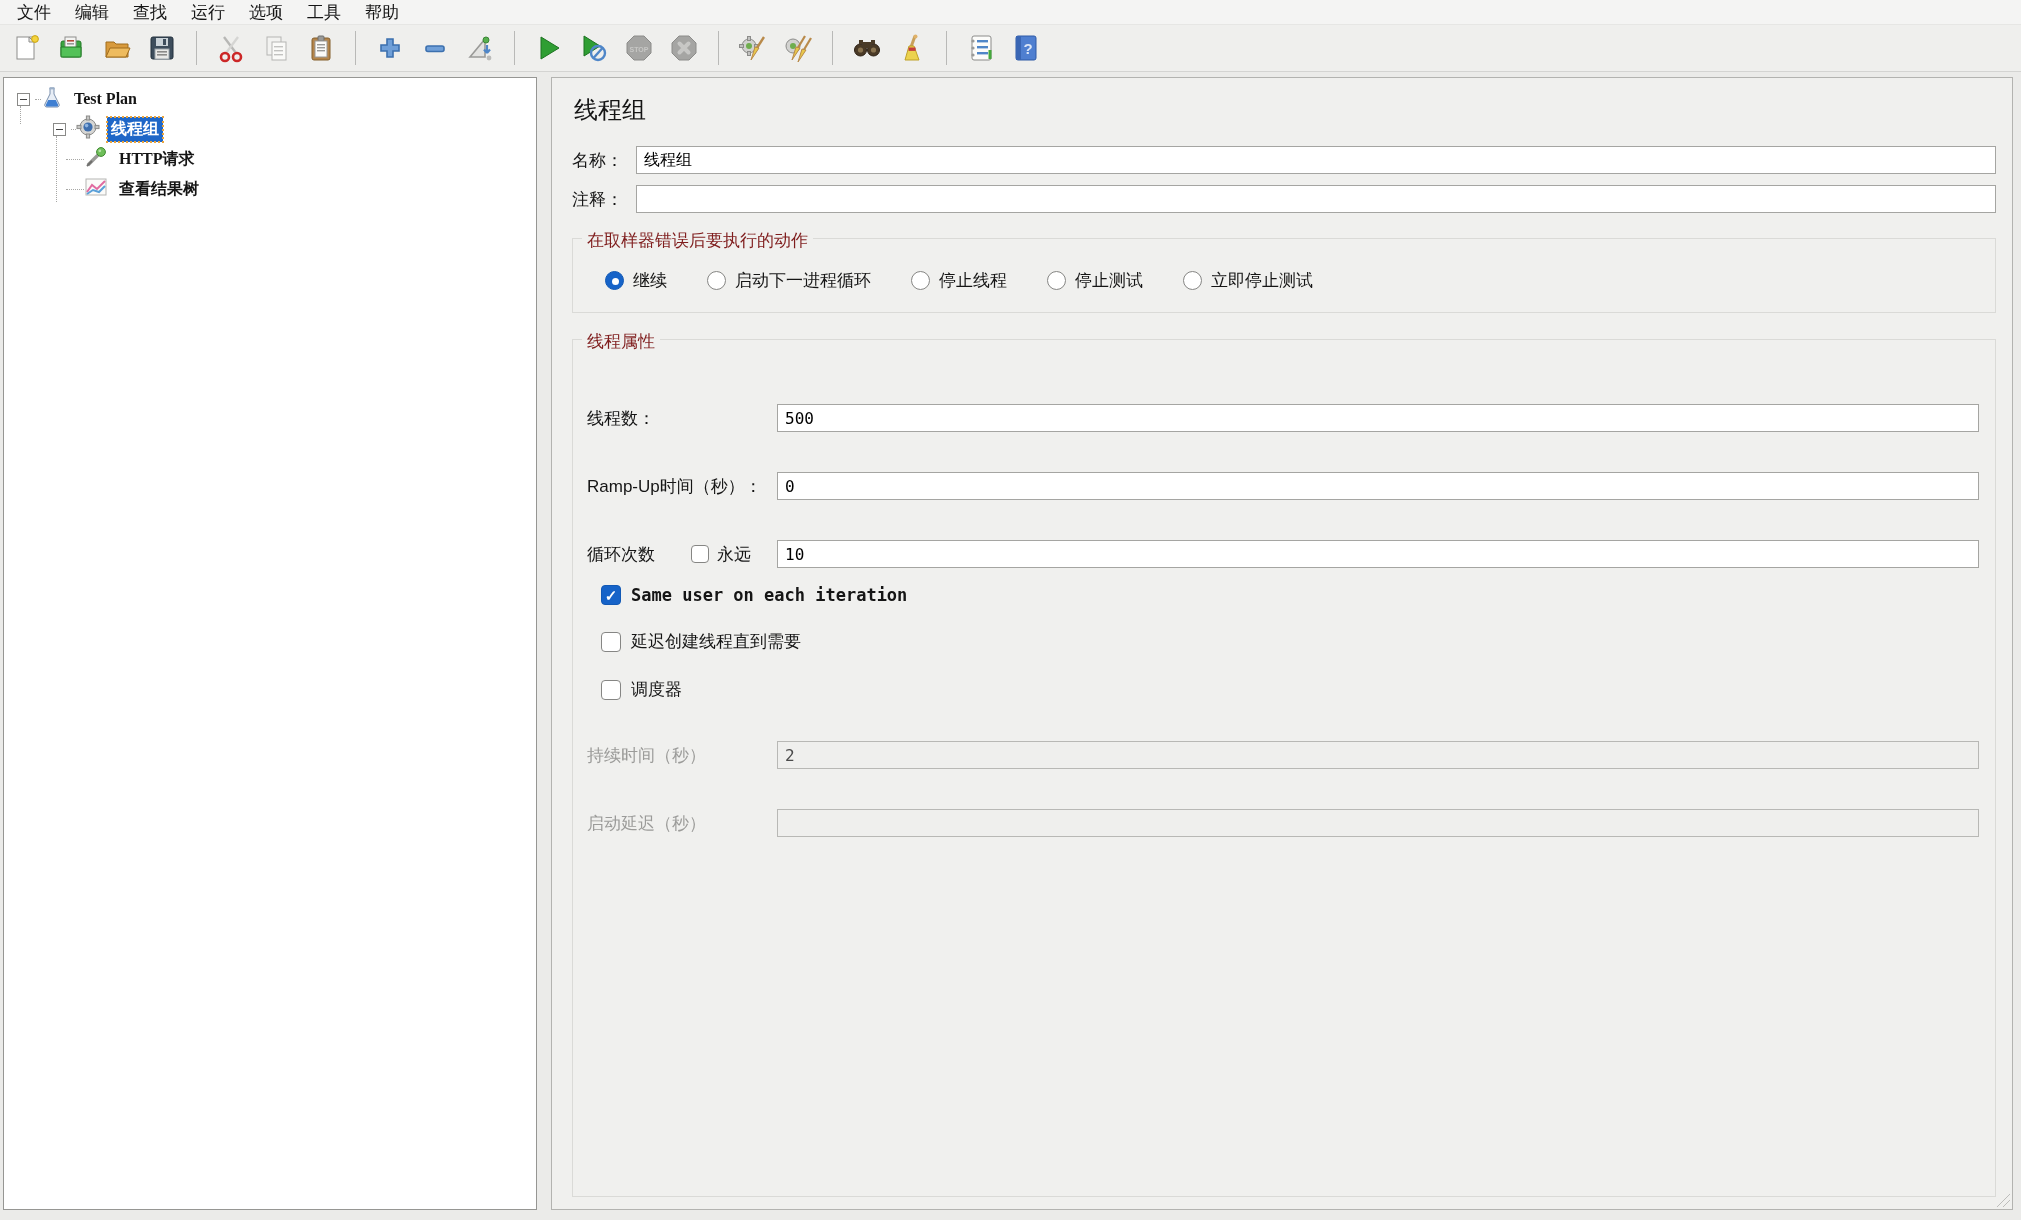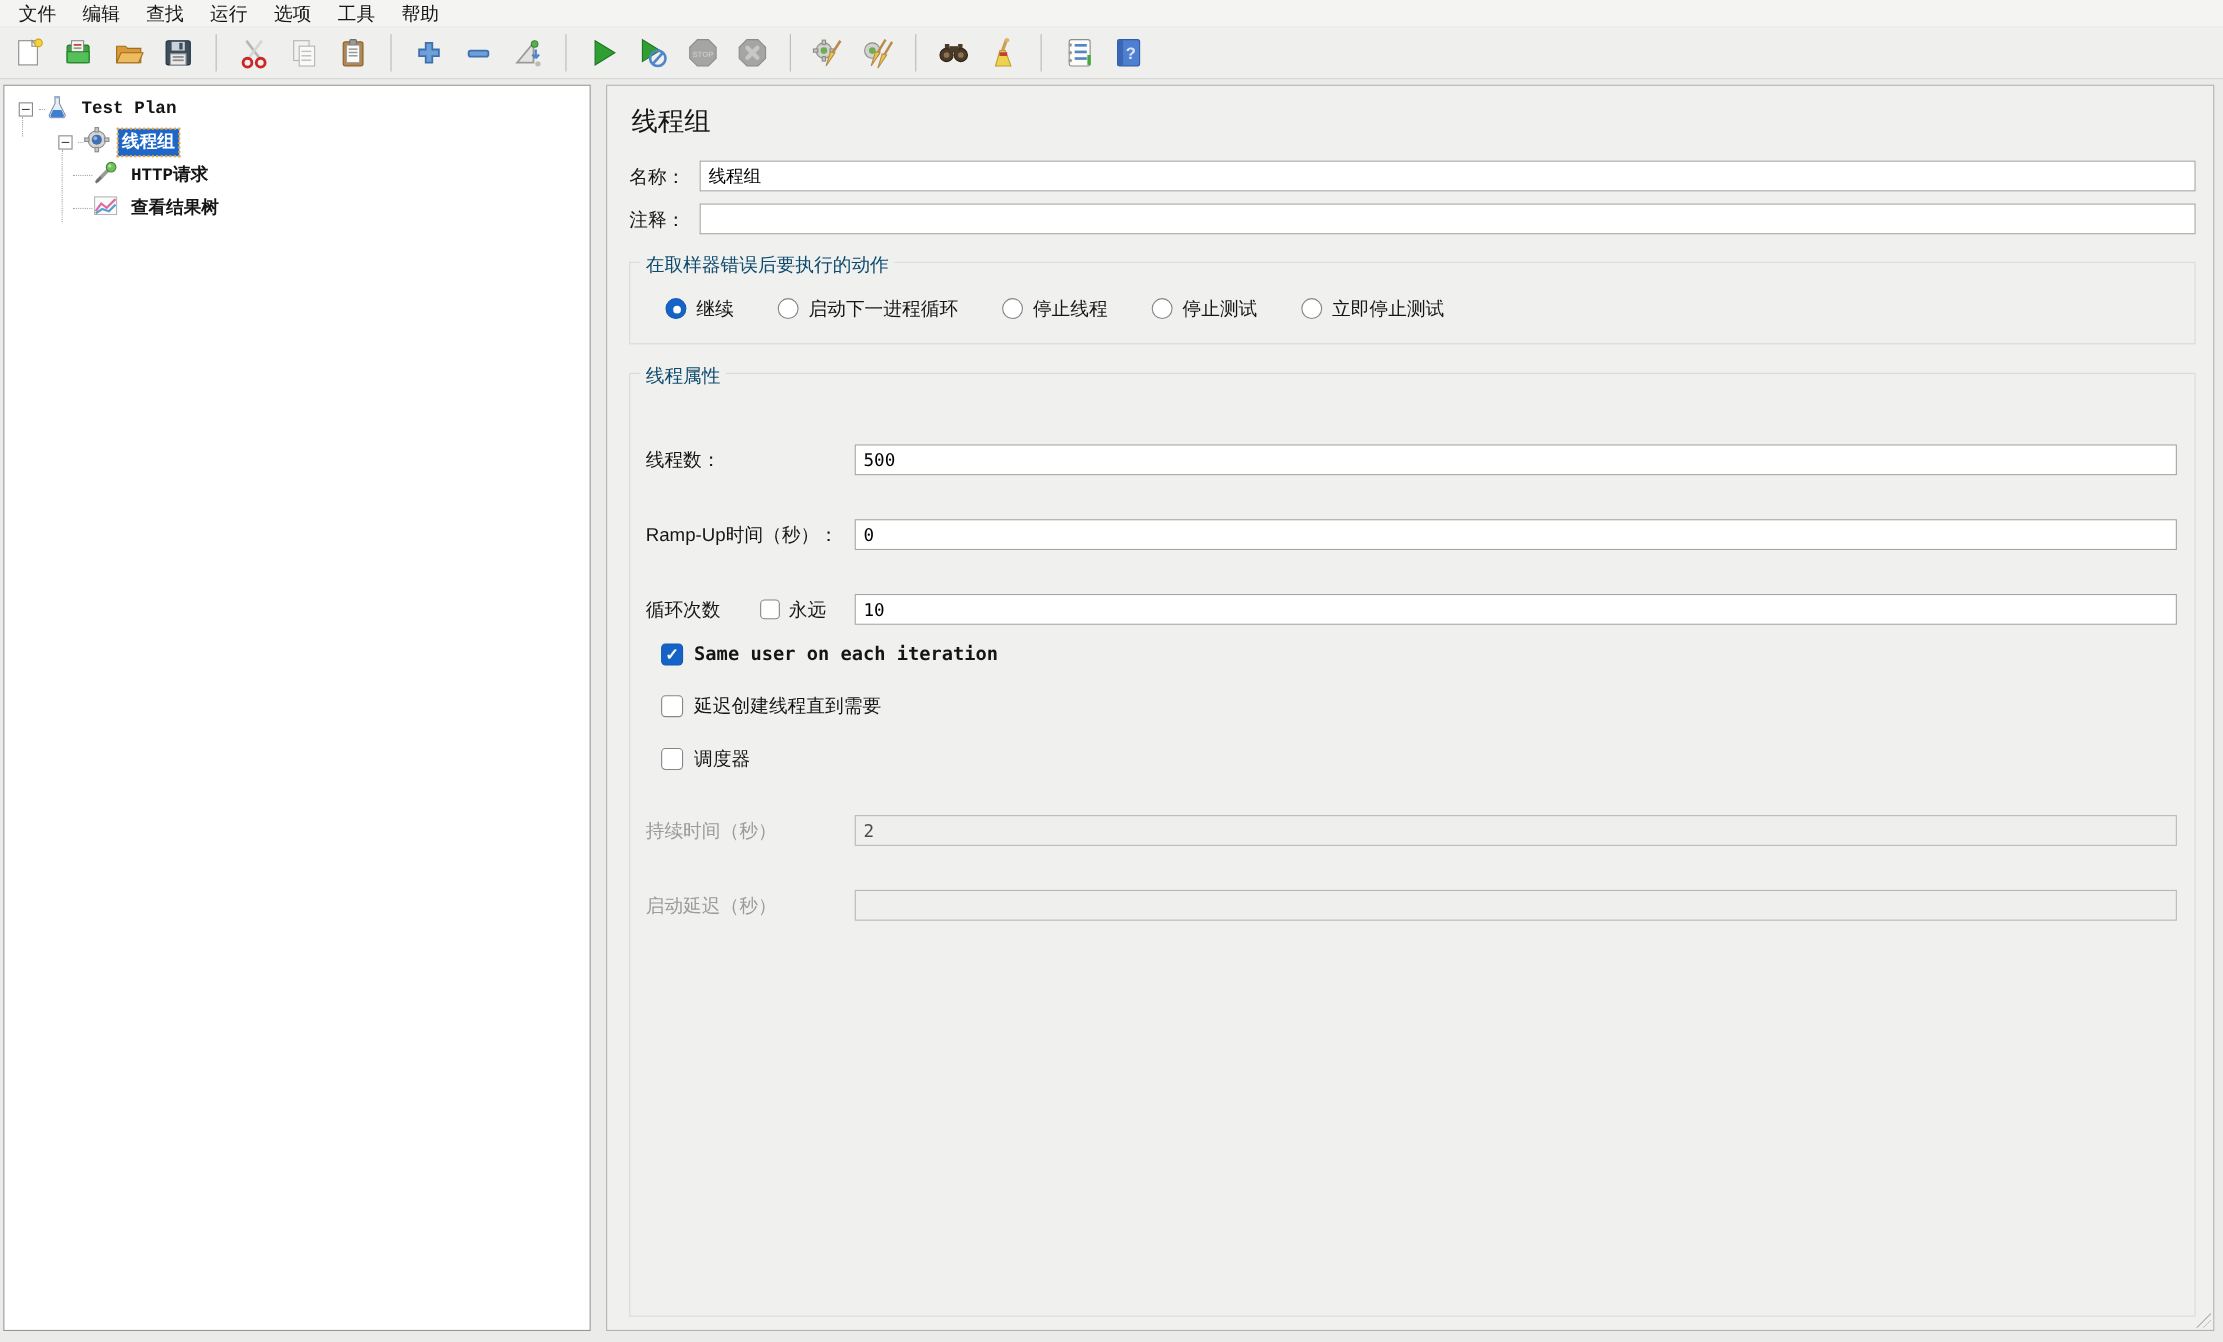--- a/index.html
+++ b/index.html
@@ -37,21 +37,21 @@
   .content-panel {
     position:absolute; left:551px; top:5px; right:8px; bottom:9px;
     background:#f0f0ee; border:1px solid #b3b3b0;
     padding:12px 16px 12px 20px;
     display:flex; flex-direction:column; overflow:hidden;
   }
   
   .tree-row { display:flex; align-items:center; height:30px; position:relative; }
   .tree-label {
     font-weight:bold; white-space:nowrap; padding:2px 4px;
-    font-family:Liberation Mono, monospace; font-size:16px;
+    font-family:Liberation Serif, serif; font-size:16px;
   }
   .tree-label.selected {
     background:#1e66c7; color:#fff; outline:2px dotted #e8a33d; outline-offset:-1px;
   }
   .tree-handle {
     width:13px; height:13px; background:#fff; border:1px solid #8a8a88;
     position:relative; flex:none; margin-right:5px;
   }
   .tree-handle::after {
     content:""; position:absolute; left:2px; right:2px; top:5px; height:1px; background:#444;
@@ -68,21 +68,21 @@
     font-family:"DejaVu Sans Mono",monospace; font-size:16px;
     padding:0 7px; flex:1; outline:none;
   }
   input.text:disabled { background:#efefed; border-color:#b8b8b5; color:#4b4b4b; }
   .groupbox {
     position:relative; border:1px solid #dadad7;
     margin-top:14px; padding:24px 16px 14px 14px;
   }
   .groupbox > .gtitle {
     position:absolute; top:-10px; left:9px; background:#f0f0ee; padding:0 5px;
-    color:#0c4a6e;
+    color:#7f1d1d;
   }
   
   .radio-row { display:flex; align-items:center; gap:40px; margin:6px 0 6px 18px; }
   .radio-opt { display:flex; align-items:center; gap:9px; }
   .radio {
     width:19px; height:19px; border-radius:50%;
     border:1px solid #868684; background:#fff; position:relative; flex:none;
   }
   .radio.sel { background:#1663c8; border-color:#1259b5; }
   .radio.sel::after {

